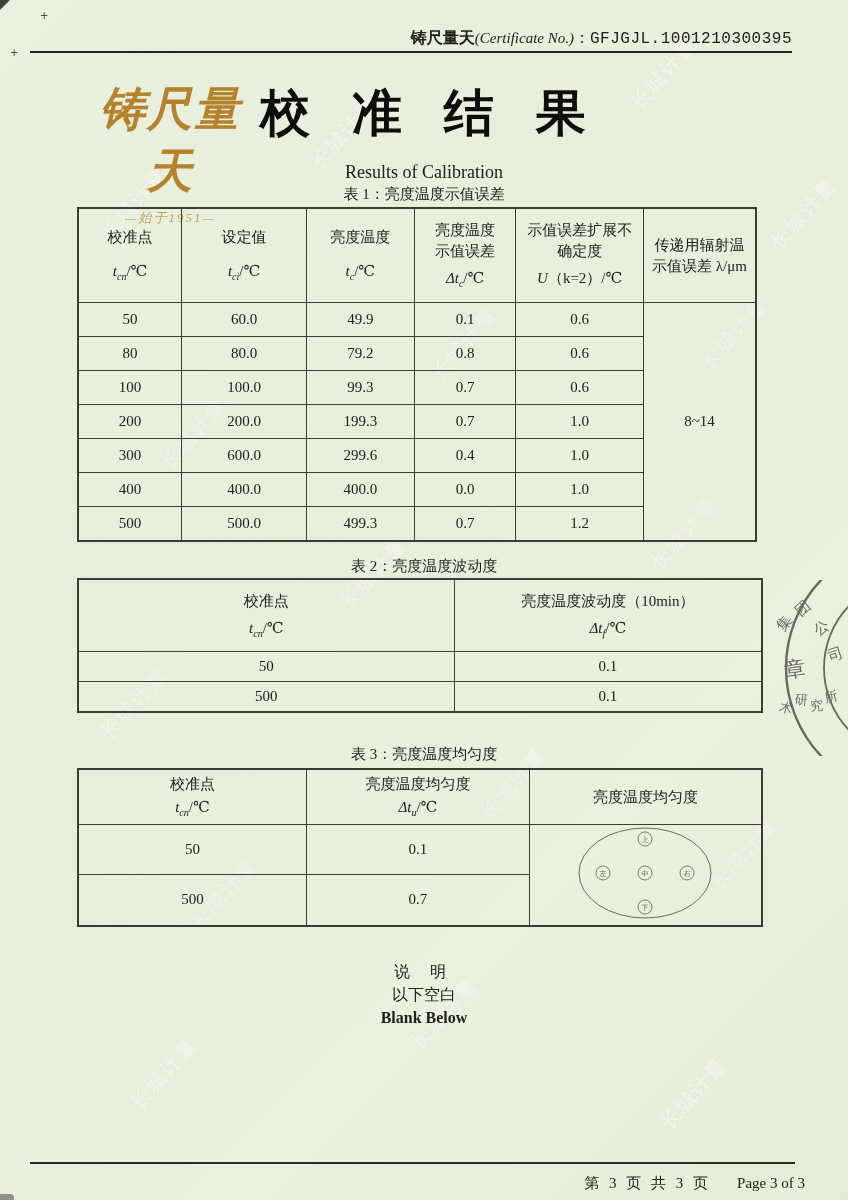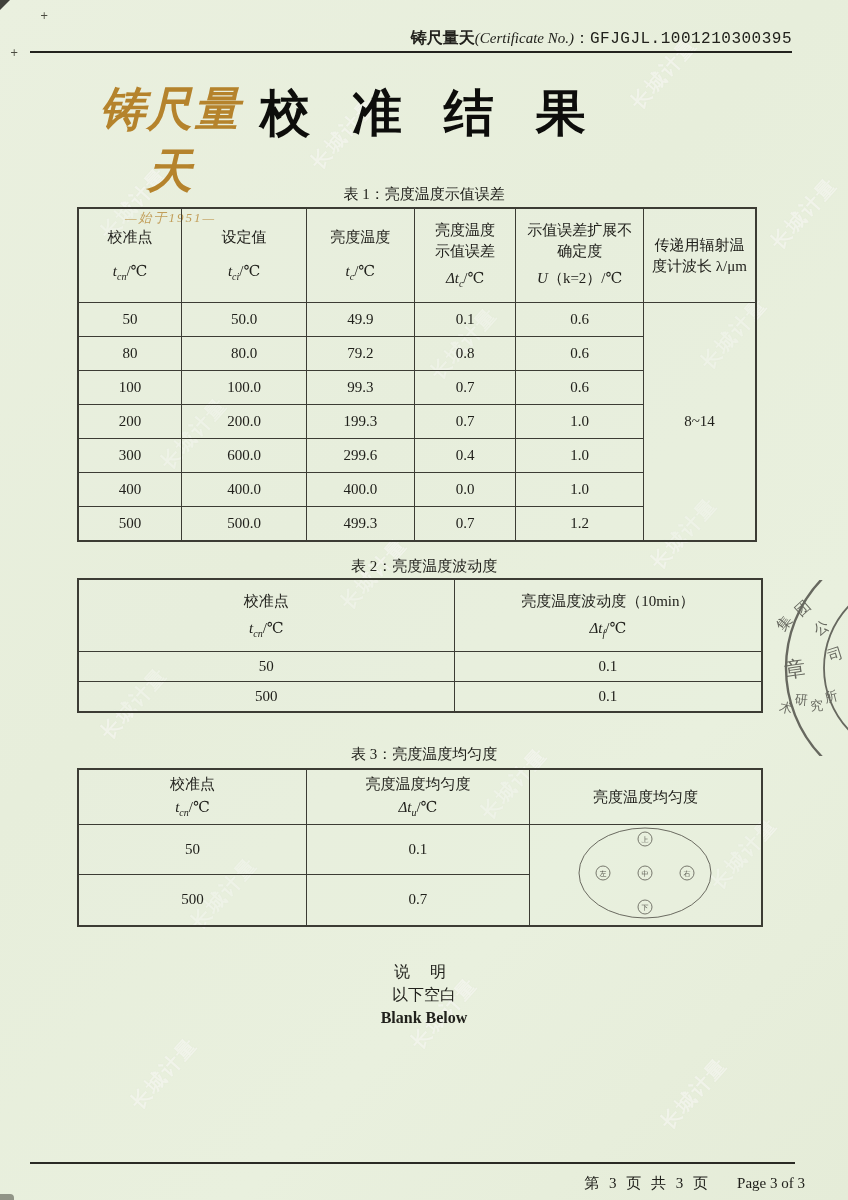--- a/index.html
+++ b/index.html
@@ -121,20 +121,21 @@
   <div class="cert-line">
     <span class="lbl">铸尺量天</span><span class="lbl-en">(Certificate No.)</span><span>：</span><span class="num">GFJGJL.1001210300395</span>
   </div>
   <div class="cert-rule"></div>
 
   <div class="logo">
     <div class="logo-main" style="color:#b5832c">铸尺量天</div>
     <div class="logo-sub" style="color:#b5832c">—始于1951—</div>
   </div>
   <div class="main-title">校 准 结 果</div>
+  <div class="subtitle">Results of Calibration</div>
 
   <div class="tcaption cap1">表 1：亮度温度示值误差</div>
   <table class="t1">
     <colgroup>
       <col style="width:15.3%">
         <col style="width:18.4%">
         <col style="width:15.9%">
       <col style="width:15.0%">
         <col style="width:18.8%">
         <col style="width:16.6%">
@@ -166,27 +167,27 @@
       </div>
           </th>
       <th>
             <div class="thbox">
         <span><span>示值误差扩展不</span><br><span>确定度</span></span>
         <span class="sym"><i>U</i><sub></sub><span>（k=2）/℃</span></span>
       </div>
           </th>
       <th>
             <div class="thbox">
-        <span><span>传递用辐射温</span><br><span>度计波长 λ/μm</span></span>
+        <span><span>传递用辐射温</span><br><span>示值误差 λ/μm</span></span>
       </div>
           </th>
     </tr>
     <tr>
       <td>50</td>
-      <td>50.0</td>
+      <td>60.0</td>
       <td>49.9</td>
       <td>0.1</td>
       <td>0.6</td>
       <td rowspan="7">8~14</td>
     </tr>
     <tr>
       <td>80</td>
       <td>80.0</td>
       <td>79.2</td>
       <td>0.8</td>

